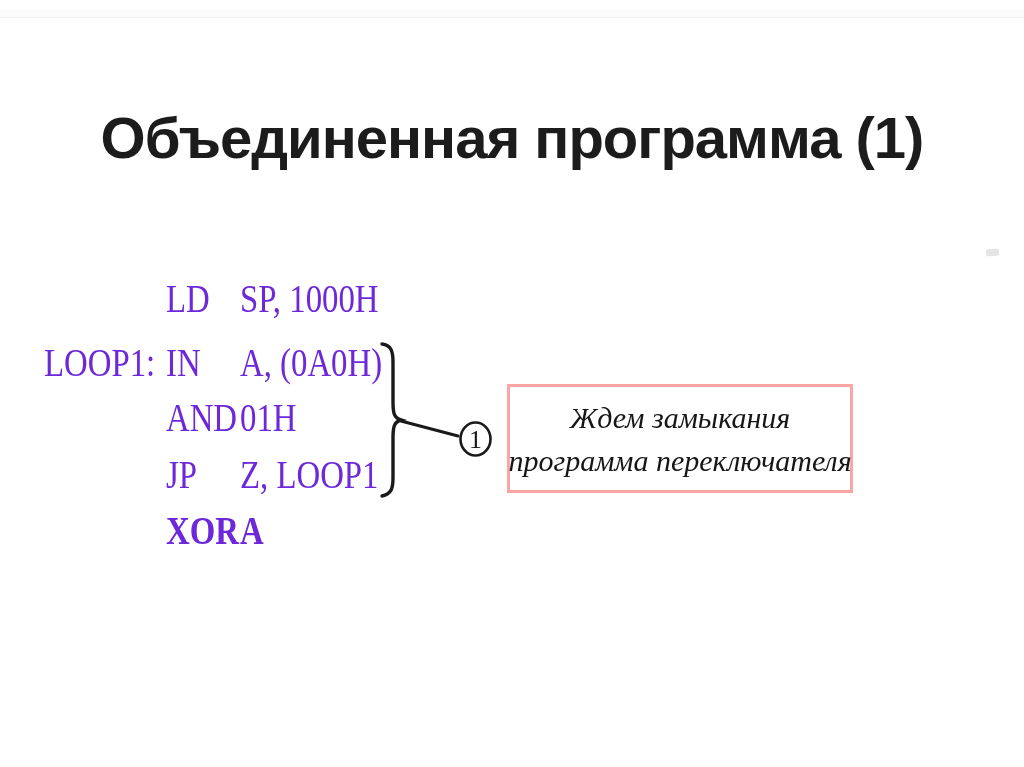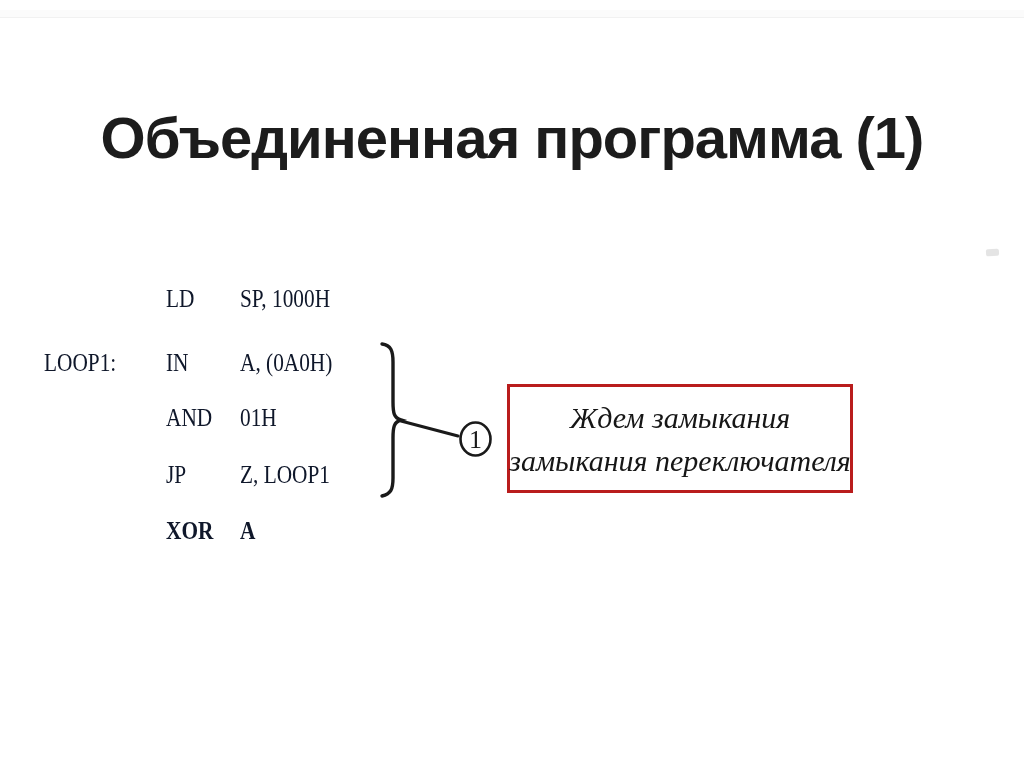--- a/index.html
+++ b/index.html
@@ -26,21 +26,21 @@
     text-align: center;
     font-family: "Liberation Sans", sans-serif;
     font-size: 58px;
     letter-spacing: -1px;
     line-height: 1.1;
     color: #1c1c1c;
     white-space: nowrap;
   }
   .code-line {
     position: absolute; left: 0; width: 100%; height: 44px;
-    font-size: 26px; line-height: 44px; color: #0f172a;
+    font-size: 40px; line-height: 44px; color: #6d28d9;
   }
   .code-line span {
     position: absolute; top: 0; white-space: nowrap;
     display: inline-block;
     transform: scaleX(0.82);
     transform-origin: left center;
   }
   .col-label    { left: 44px; }
   .col-mnemonic { left: 166px; }
   .col-operand  { left: 240px; }
@@ -49,21 +49,21 @@
   .row-3 { top: 386px; }
   .row-4 { top: 443px; }
   .row-5 { top: 499px; font-weight: bold; }
   .diagram-svg {
     position: absolute; left: 0; top: 0; width: 1024px; height: 767px;
     pointer-events: none;
   }
   .note-box {
     position: absolute; left: 507px; top: 374px;
     width: 340px; height: 103px;
-    border: 3px solid #b91c1c;
+    border: 3px solid #fca5a5;
     background: #ffffff;
     display: flex; flex-direction: column;
     align-items: center; justify-content: center;
     gap: 4px;
   }
   .note-line {
     font-family: "Liberation Serif", serif;
     font-style: italic;
     font-size: 30px;
     line-height: 39px;
@@ -122,20 +122,20 @@
 
   <svg class="diagram-svg" viewBox="0 0 1024 767">
     <path d="M 382 334 C 391 335, 393 341, 393 352 L 393 392 C 393 403, 394 408, 401 410 C 394 412, 393 417, 393 428 L 393 468 C 393 479, 391 484, 382 486" fill="none" stroke="#1a1a1a" stroke-width="3.4" stroke-linecap="round"></path>
     <path d="M 401 411 L 458 426" fill="none" stroke="#1a1a1a" stroke-width="3" stroke-linecap="round"></path>
     <ellipse cx="475.5" cy="429" rx="15" ry="16.5" fill="#ffffff" stroke="#1a1a1a" stroke-width="2.6"></ellipse>
     <text class="marker-num" x="475.5" y="438" text-anchor="middle">1</text>
   </svg>
 
   <div class="note-box">
     <div class="note-line">Ждем замыкания</div>
-    <div class="note-line">замыкания переключателя</div>
+    <div class="note-line">программа переключателя</div>
   </div>
 
   <div class="scan-artifact"></div>
 
   <div class="edge-strip-bottom"></div>
 
 </div>
 
 </body></html>

